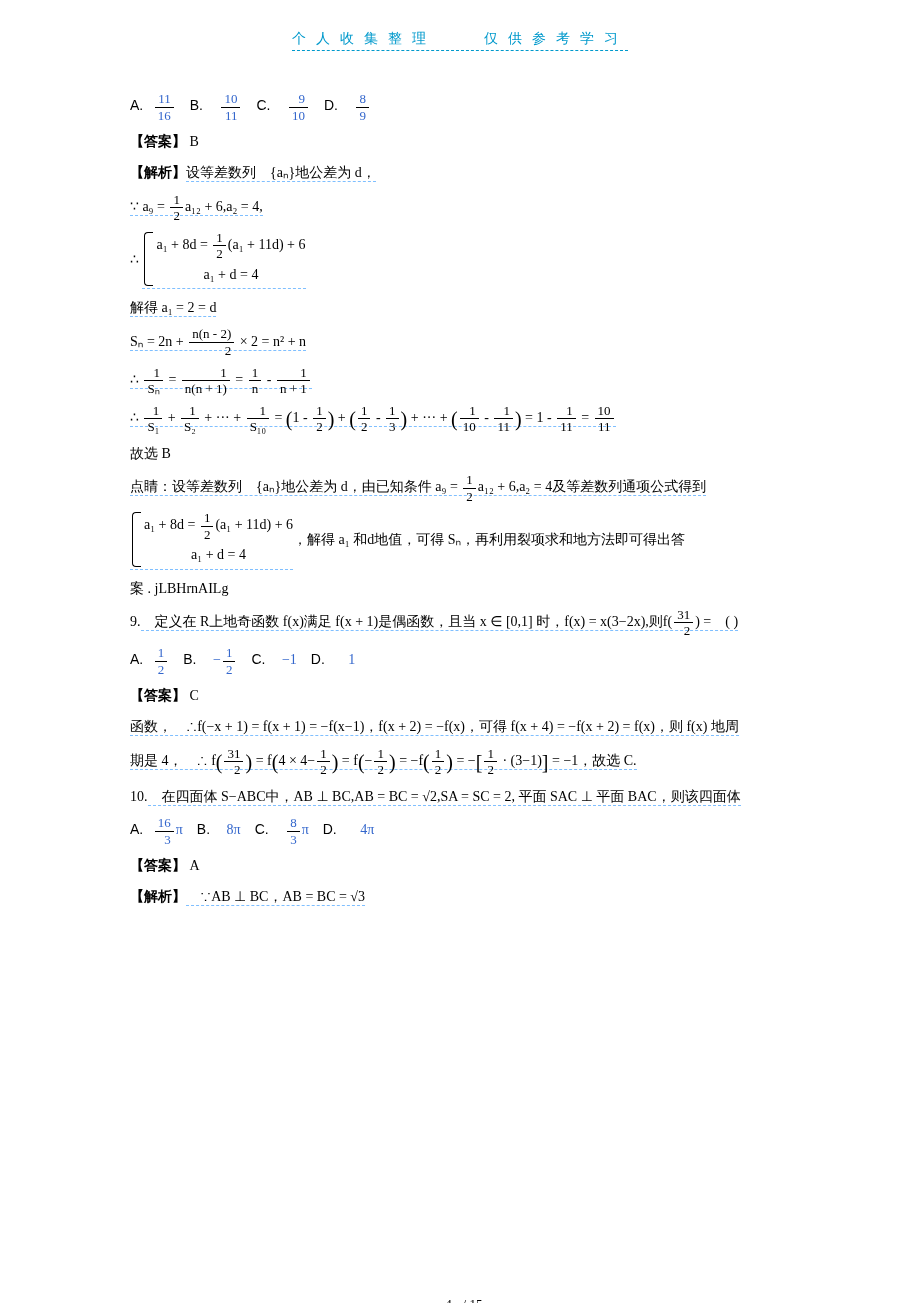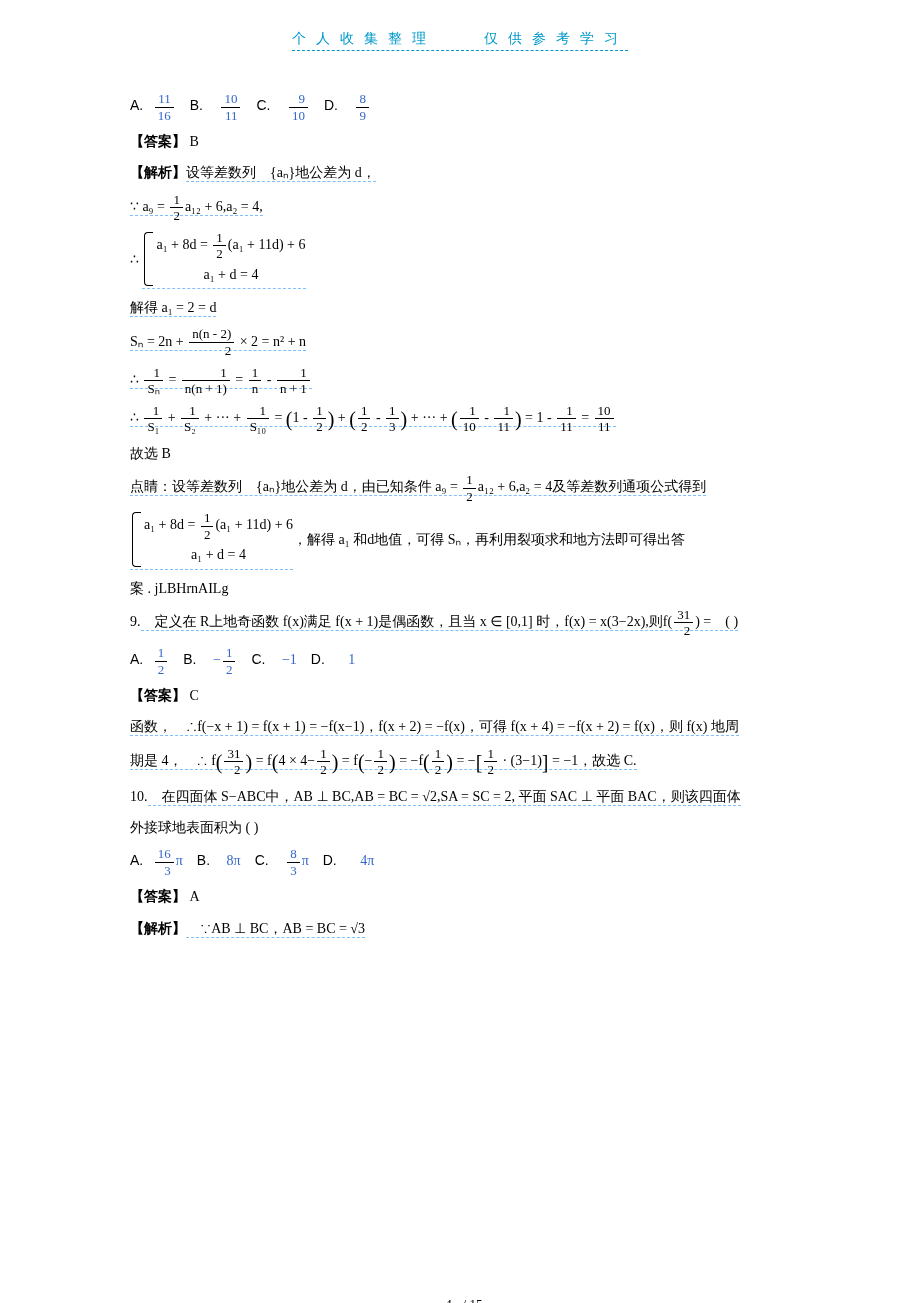--- a/index.html
+++ b/index.html
@@ -219,21 +219,20 @@
   <div class="line"><span class="dashed-under">函数，　∴f(−x + 1) = f(x + 1) = −f(x−1)，f(x + 2) = −f(x)，可得 f(x + 4) = −f(x + 2) = f(x)，则 f(x) 地周</span></div>
   <div class="line math">
     <span class="dashed-under">
     <span>期是 4，　∴ f</span><span class="paren-big">(</span><span class="frac inline-math"><span class="num">31</span><span class="den">2</span></span><span class="paren-big">)</span><span> = f</span><span class="paren-big">(</span><span>4 × 4−</span><span class="frac inline-math"><span class="num">1</span><span class="den">2</span></span><span class="paren-big">)</span><span> = f</span><span class="paren-big">(</span><span>−</span><span class="frac inline-math"><span class="num">1</span><span class="den">2</span></span><span class="paren-big">)</span><span> = −f</span><span class="paren-big">(</span><span class="frac inline-math"><span class="num">1</span><span class="den">2</span></span><span class="paren-big">)</span><span> = −</span><span class="paren-big">[</span><span class="frac inline-math"><span class="num">1</span><span class="den">2</span></span><span> · (3−1)</span><span class="paren-big">]</span><span> = −1，故选  C.</span>
     </span>
   </div>
 
   <div class="line">
     <span class="math">10.</span><span class="dashed-under">　在四面体 S−ABC中，AB ⊥ BC,AB = BC = √2,SA = SC = 2, 平面 SAC ⊥ 平面 BAC，则该四面体</span>
   </div>
-  <div class="line">外接球地表面积为 ( )</div>
 
   <div class="choices line">
     <span class="choice-label">A.</span>
     <span class="blue-text math inline-math"><span class="frac inline-math"><span class="num">16</span><span class="den">3</span></span><span>π</span></span>
     &nbsp;&nbsp;
     <span class="choice-label">B.</span>
     &nbsp;&nbsp;<span class="blue-text math">8π</span>
     &nbsp;&nbsp;
     <span class="choice-label">C.</span>
     &nbsp;&nbsp;<span class="blue-text math inline-math"><span class="frac inline-math"><span class="num">8</span><span class="den">3</span></span><span>π</span></span>

